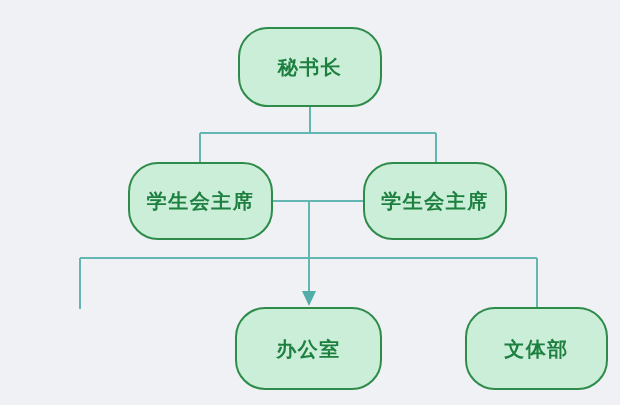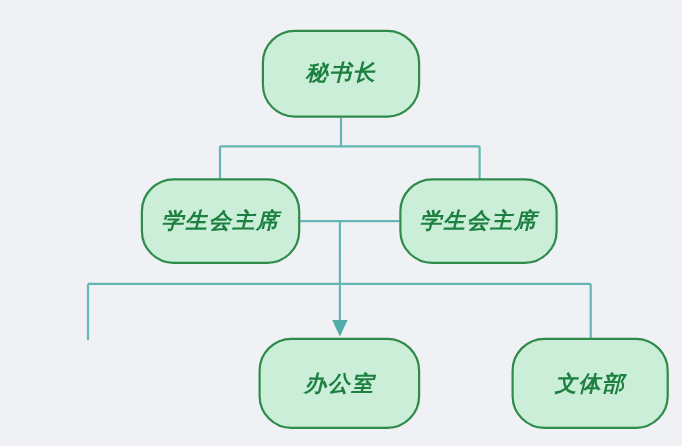--- a/index.html
+++ b/index.html
@@ -33,21 +33,20 @@
     justify-content: center;
     cursor: pointer;
   }
   .node .label {
     color: var(--node-text, #1e8040);
     font-size: 20px;
     font-weight: bold;
     letter-spacing: 1.5px;
     line-height: 1;
     user-select: none;
-    font-style: italic;
   }
   .n1 { left: 238px; top: 27px;  width: 144px; height: 80px; }
   .n2 { left: 128px; top: 162px; width: 145px; height: 78px; }
   .n3 { left: 363px; top: 162px; width: 144px; height: 78px; }
   .n4 { left: 8px;   top: 308px; width: 144px; height: 81px; }
   .n5 { left: 235px; top: 307px; width: 147px; height: 83px; }
   .n6 { left: 465px; top: 307px; width: 143px; height: 83px; }
 </style>
 </head>
 <body>

